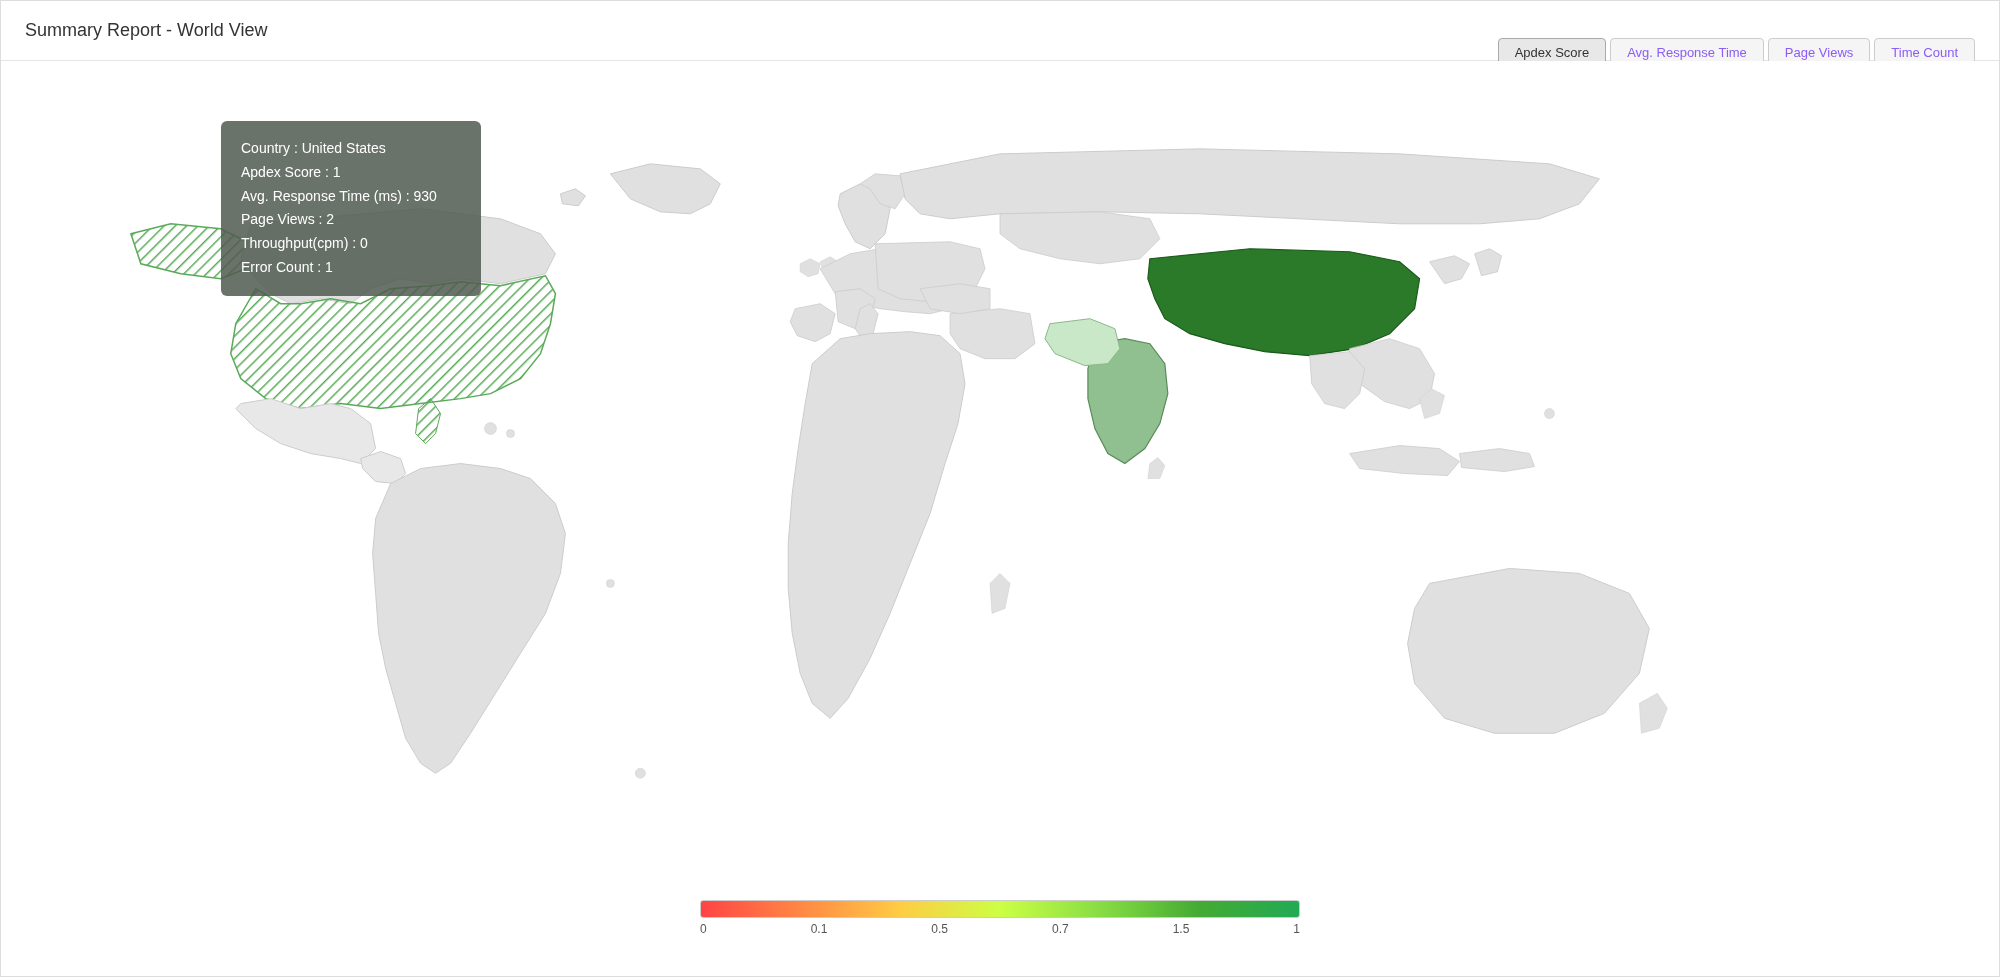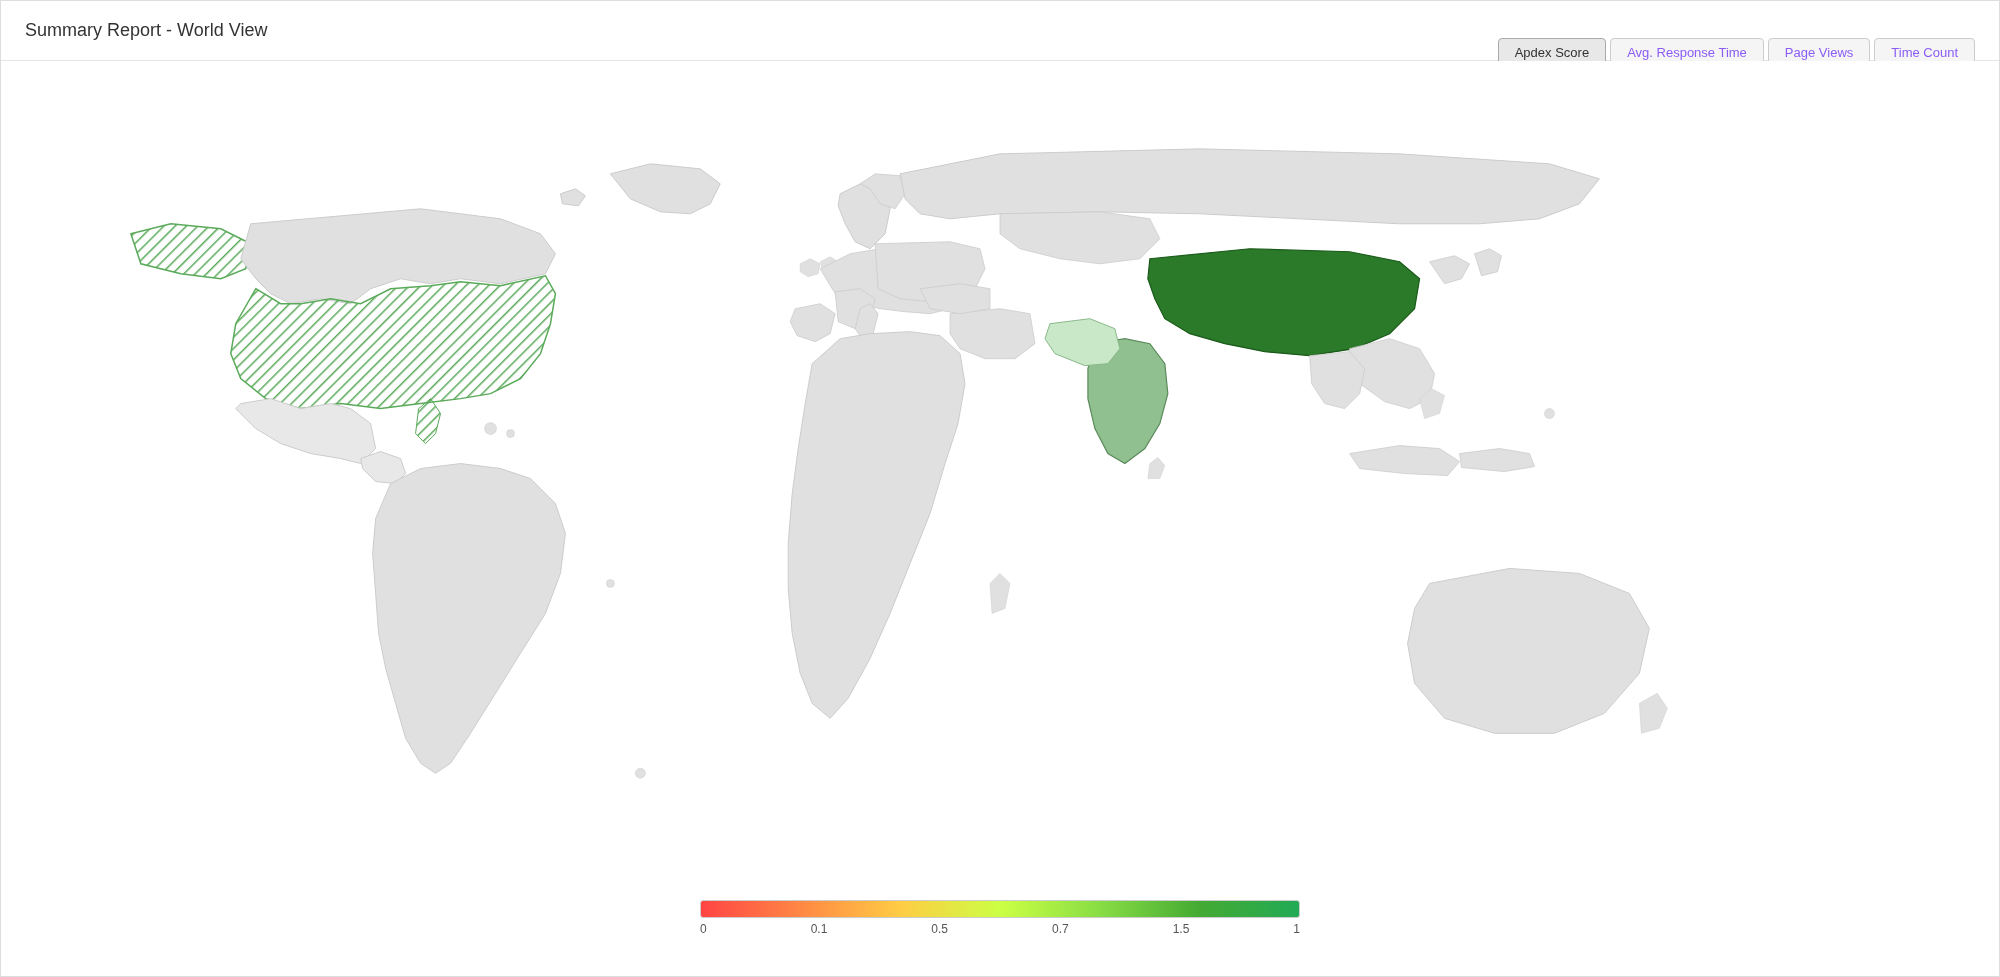--- a/index.html
+++ b/index.html
@@ -112,20 +112,28 @@
       <button class="tab-btn active">Apdex Score</button>
       <button class="tab-btn">Avg. Response Time</button>
       <button class="tab-btn">Page Views</button>
       <button class="tab-btn">Time Count</button>
     </div>
   </div>
 
   <div class="map-container">
 
     
+    <div class="tooltip-box">
+      <p>Country : United States</p>
+      <p>Apdex Score : 1</p>
+      <p>Avg. Response Time (ms) : 930</p>
+      <p>Page Views : 2</p>
+      <p>Throughput(cpm) : 0</p>
+      <p>Error Count : 1</p>
+    </div>
 
     
     <svg class="world-map" viewBox="0 0 2000 850" xmlns="http://www.w3.org/2000/svg">
 
       <rect width="2000" height="850" fill="#fff"></rect>
 
       <defs>
         <pattern id="hatch-green" patternUnits="userSpaceOnUse" width="8" height="8" patternTransform="rotate(45)">
           <line x1="0" y1="0" x2="0" y2="8" stroke="#5aaa5a" stroke-width="3"></line>
         </pattern>

